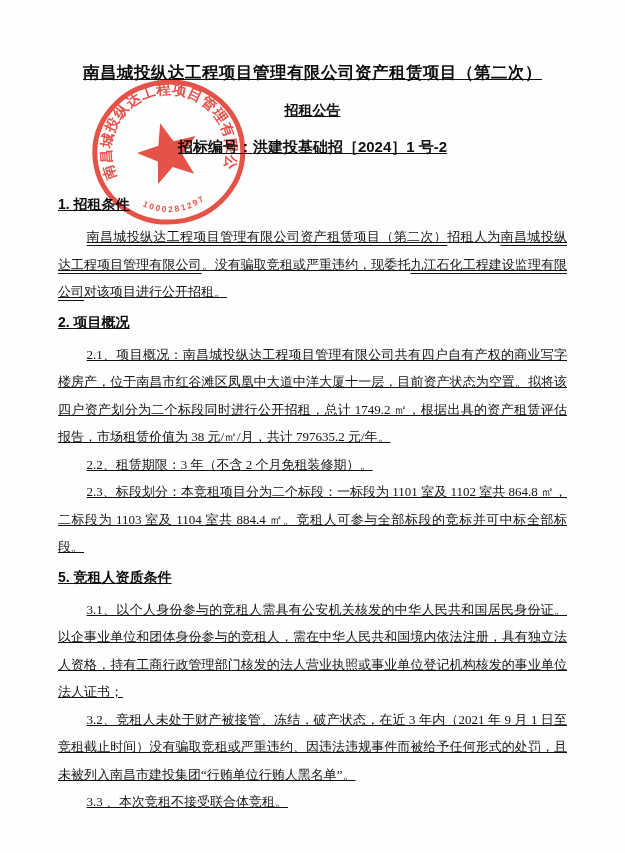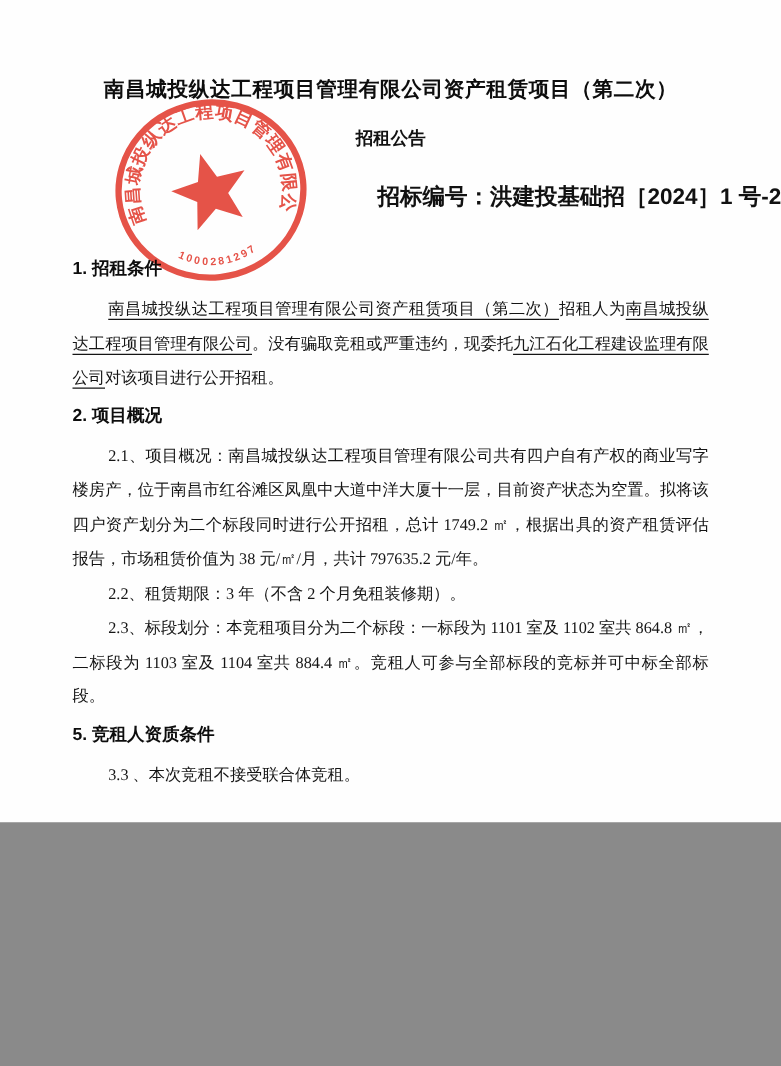--- a/index.html
+++ b/index.html
@@ -1,51 +1,52 @@
 <!DOCTYPE html>
 <html style="--seal: #e23428;"><head>
 <meta charset="utf-8">
 <style>
   :root { --seal: #e23428; }
   * { margin: 0; padding: 0; box-sizing: border-box; }
   html, body { background: #8a8a8a; }
   .doc {
     position: relative;
     width: 625px;
-    height: 658px;
+    height: 853px;
     margin: 0 auto;
     background: #fefefe;
     overflow: hidden;
     font-family: "Liberation Serif", "DejaVu Serif", serif;
     color: #111;
+    text-decoration: underline;
   }
   .doc-header { padding-top: 60px; }
   .title {
     text-align: center;
     font-family: "Liberation Sans", "DejaVu Sans", sans-serif;
     font-weight: bold;
     font-size: 16.5px;
     letter-spacing: 0.5px;
     line-height: 24px;
     color: #0d0d0d;
   }
   .subtitle {
     margin-top: 15px;
     text-align: center;
     font-family: "Liberation Sans", "DejaVu Sans", sans-serif;
     font-weight: bold;
     font-size: 14px;
     line-height: 22px;
   }
   .tender-line {
-    margin-top: 25px;
-    text-align: right;
+    margin-top: 15px;
+    text-align: center;
     font-family: "Liberation Sans", "DejaVu Sans", sans-serif;
     font-weight: bold;
-    font-size: 18px;
+    font-size: 15px;
     line-height: 22px;
   }
   .body-block {
     margin-top: 36px;
     padding: 0 58px;
   }
   .sec-heading {
     font-family: "Liberation Sans", "DejaVu Sans", sans-serif;
     font-weight: bold;
     font-size: 14px;
@@ -97,20 +98,22 @@
   </div>
 
   <div class="body-block" id="sections">
       <div class="sec-heading">1. 招租条件</div>
       <p class="para"><span class="u">南昌城投纵达工程项目管理有限公司资产租赁项目（第二次）</span><span>招租人为</span><span class="u">南昌城投纵达工程项目管理有限公司</span><span>。没有骗取竞租或严重违约，现委托</span><span class="u">九江石化工程建设监理有限公司</span><span>对该项目进行公开招租。</span></p>
       <div class="sec-heading">2. 项目概况</div>
       <p class="para"><span>2.1、项目概况：南昌城投纵达工程项目管理有限公司共有四户自有产权的商业写字楼房产，位于南昌市红谷滩区凤凰中大道中洋大厦十一层，目前资产状态为空置。拟将该四户资产划分为二个标段同时进行公开招租，总计 1749.2 ㎡，根据出具的资产租赁评估报告，市场租赁价值为 38 元/㎡/月，共计 797635.2 元/年。</span></p>
       <p class="para"><span>2.2、租赁期限：3 年（不含 2 个月免租装修期）。</span></p>
       <p class="para"><span>2.3、标段划分：本竞租项目分为二个标段：一标段为 1101 室及 1102 室共 864.8 ㎡，二标段为 1103 室及 1104 室共 884.4 ㎡。竞租人可参与全部标段的竞标并可中标全部标段。</span></p>
       <div class="sec-heading">5. 竞租人资质条件</div>
+      <p class="para"><span>3.1、以个人身份参与的竞租人需具有公安机关核发的中华人民共和国居民身份证。以企事业单位和团体身份参与的竞租人，需在中华人民共和国境内依法注册，具有独立法人资格，持有工商行政管理部门核发的法人营业执照或事业单位登记机构核发的事业单位法人证书；</span></p>
+      <p class="para"><span>3.2、竞租人未处于财产被接管、冻结，破产状态，在近 3 年内（2021 年 9 月 1 日至竞租截止时间）没有骗取竞租或严重违约、因违法违规事件而被给予任何形式的处罚，且未被列入南昌市建投集团“行贿单位行贿人黑名单”。</span></p>
       <p class="para"><span>3.3 、本次竞租不接受联合体竞租。</span></p>
     </div>
 
   <svg class="seal" viewBox="0 0 170 160" width="170" height="160" aria-hidden="true">
     <ellipse cx="85" cy="78" rx="74" ry="70" fill="none" stroke="var(--seal)" stroke-width="5"></ellipse>
     <path id="sealTopArc" d="M 30.5 97.8 A 58 58 0 1 1 139.5 97.8" fill="none"></path>
     <path id="sealBotArc" d="M 39 116.6 A 60 60 0 0 0 131 116.6" fill="none"></path>
     <text font-size="14" letter-spacing="0.5">
       <textPath href="#sealTopArc" startOffset="0" textLength="240" lengthAdjust="spacingAndGlyphs">南昌城投纵达工程项目管理有限公司</textPath>
     </text>

